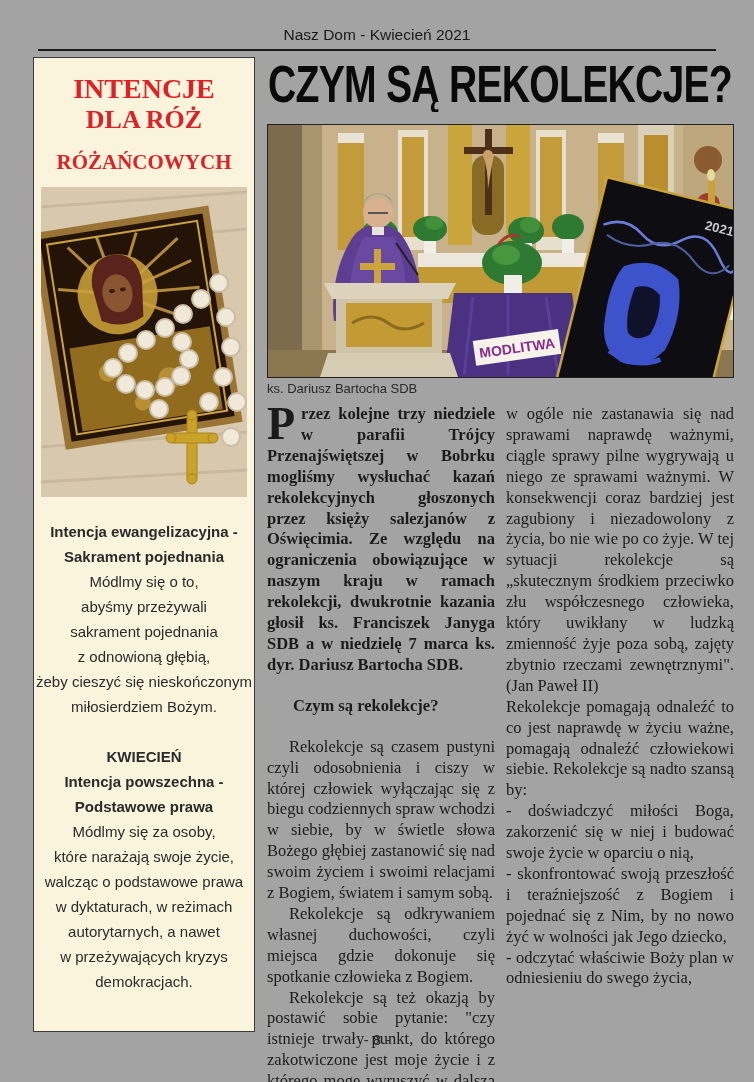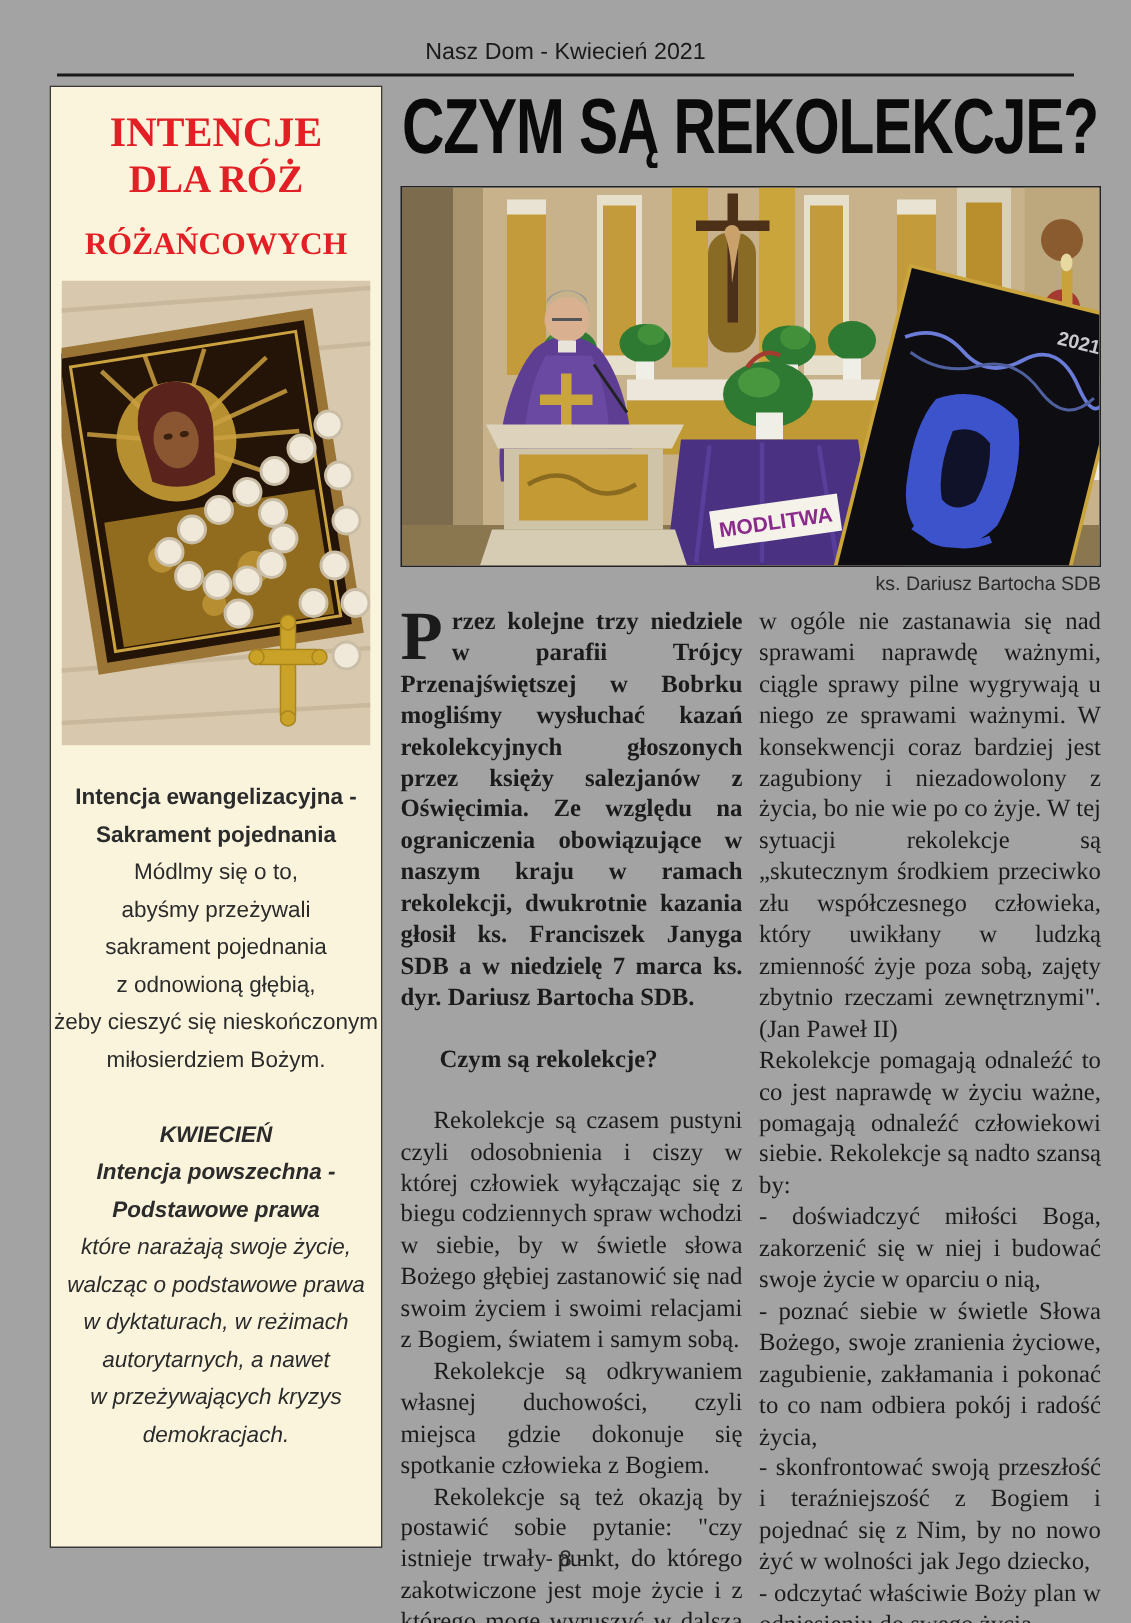--- a/index.html
+++ b/index.html
@@ -15,27 +15,27 @@
   .side-box{position:absolute;top:57px;left:33px;width:222px;height:975px;
             background:#faf4dc;border:1px solid #3a3a3a;box-sizing:border-box;text-align:center;}
   .side-title{font-family:"Liberation Serif",serif;font-weight:bold;color:#e31e24;}
   .side-title .t1{font-size:28px;margin-top:15px;}
   .side-title .t2{font-size:26px;}
   .side-title .t3{font-size:21px;margin-top:15px;}
   .icon-photo{display:block;margin:12px auto 0 auto;border:0;}
   .intention{font-size:15px;line-height:25px;color:#2b2b2b;}
   .intention .hd,.intention .sub{font-weight:bold;}
   .march-block{margin-top:22px;}
-  .april-block{margin-top:25px;font-style:italic;}
+  .april-block{margin-top:25px;}
 
   
   .headline{position:absolute;top:60px;left:267px;width:467px;height:52px;}
   .photo-frame{position:absolute;top:124px;left:267px;width:467px;height:254px;
                border:1px solid #222;box-sizing:border-box;overflow:hidden;}
-  .photo-caption{position:absolute;top:381px;left:267px;width:467px;text-align:right;
+  .photo-caption{position:absolute;top:381px;left:267px;width:467px;text-align:left;
                  font-size:13px;color:#2a2a2a;}
   .columns{position:absolute;top:404px;left:267px;width:467px;display:flex;gap:11px;}
   .col{width:228px;font-family:"Liberation Serif",serif;font-size:16.5px;line-height:20.9px;
        text-align:justify;color:#1b1b1b;hyphens:auto;}
   .col p{margin:0;}
   .lead{font-weight:bold;}
   .dropcap{float:left;font-size:46px;line-height:36px;font-weight:bold;padding:2px 6px 0 0;
            font-family:"Liberation Serif",serif;}
   .subhead{font-weight:bold;text-indent:26px;margin:20px 0 20px 0 !important;text-align:left;}
   .indent{text-indent:22px;}
@@ -129,20 +129,21 @@
       <div>sakrament pojednania</div>
       <div>z odnowioną głębią,</div>
       <div>żeby cieszyć się nieskończonym</div>
       <div>miłosierdziem Bożym.</div>
     </div>
 
     <div class="intention april-block">
       <div class="hd">KWIECIEŃ</div>
       <div class="sub">Intencja powszechna -</div>
       <div class="sub">Podstawowe prawa</div>
+      <div>Módlmy się za osoby,</div>
       <div>które narażają swoje życie,</div>
       <div>walcząc o podstawowe prawa</div>
       <div>w dyktaturach, w reżimach</div>
       <div>autorytarnych, a nawet</div>
       <div>w przeżywających kryzys</div>
       <div>demokracjach.</div>
     </div>
   </div>
 
   <svg class="headline" width="467" height="52" viewBox="0 0 467 52">
@@ -278,21 +279,20 @@
       <p class="subhead">Czym są rekolekcje?</p>
       <p class="indent">Rekolekcje są czasem pustyni czyli odosobnienia i ciszy w której człowiek wyłączając się z biegu codziennych spraw wchodzi w siebie, by w świetle słowa Bożego głębiej zastanowić się nad swoim życiem i swoimi relacjami z Bogiem, światem i samym sobą.</p>
       <p class="indent">Rekolekcje są odkrywaniem własnej duchowości, czyli miejsca gdzie dokonuje się spotkanie człowieka z Bogiem.</p>
       <p class="indent">Rekolekcje są też okazją by postawić sobie pytanie: "czy istnieje trwały punkt, do którego zakotwiczone jest moje życie i z którego mogę wyruszyć w dalszą podróż, z nadzieją, odwagą i zaufaniem?"</p>
 
     </div>
     <div class="col">
       <p>w ogóle nie zastanawia się nad sprawami naprawdę ważnymi, ciągle sprawy pilne wygrywają u niego ze sprawami ważnymi. W konsekwencji coraz bardziej jest zagubiony i niezadowolony z życia, bo nie wie po co żyje. W tej sytuacji rekolekcje są „skutecznym środkiem przeciwko złu współczesnego człowieka, który uwikłany w ludzką zmienność żyje poza sobą, zajęty zbytnio rzeczami zewnętrznymi". (Jan Paweł II)</p>
       <p>Rekolekcje pomagają odnaleźć to co jest naprawdę w życiu ważne, pomagają odnaleźć człowiekowi siebie. Rekolekcje są nadto szansą by:</p>
       <p>- doświadczyć miłości Boga, zakorzenić się w niej i budować swoje życie w oparciu o nią,</p>
-      <p>- poznać siebie w świetle Słowa Bożego, swoje zranienia życiowe, zagubienie, zakłamania i pokonać to co nam odbiera pokój i radość życia,</p>
       <p>- skonfrontować swoją przeszłość i teraźniejszość z Bogiem i pojednać się z Nim, by no nowo żyć w wolności jak Jego dziecko,</p>
       <p>- odczytać właściwie Boży plan w odniesieniu do swego życia,</p>
 
     </div>
   </div>
 
   <div class="footer">- 8 -</div>
 </div>
 
 </body></html>

